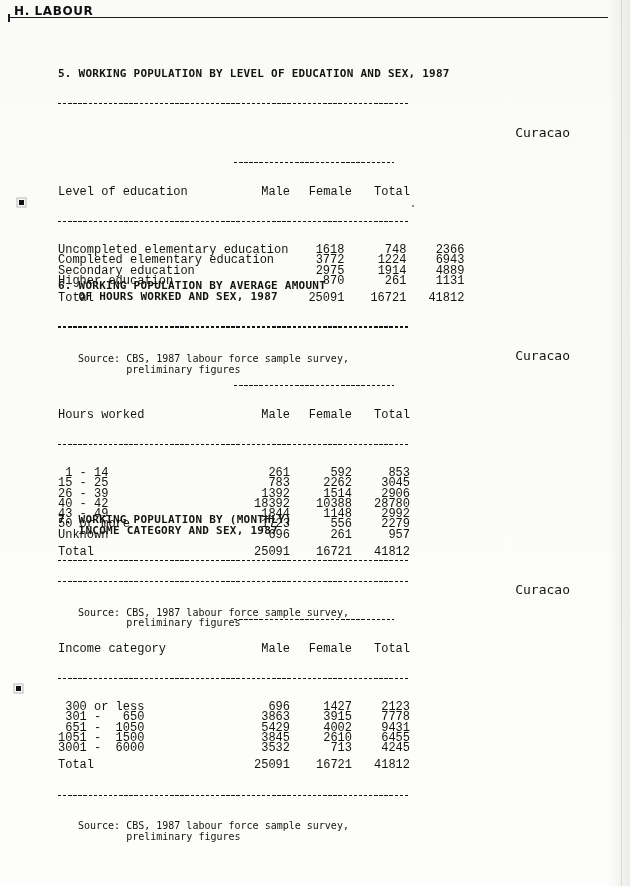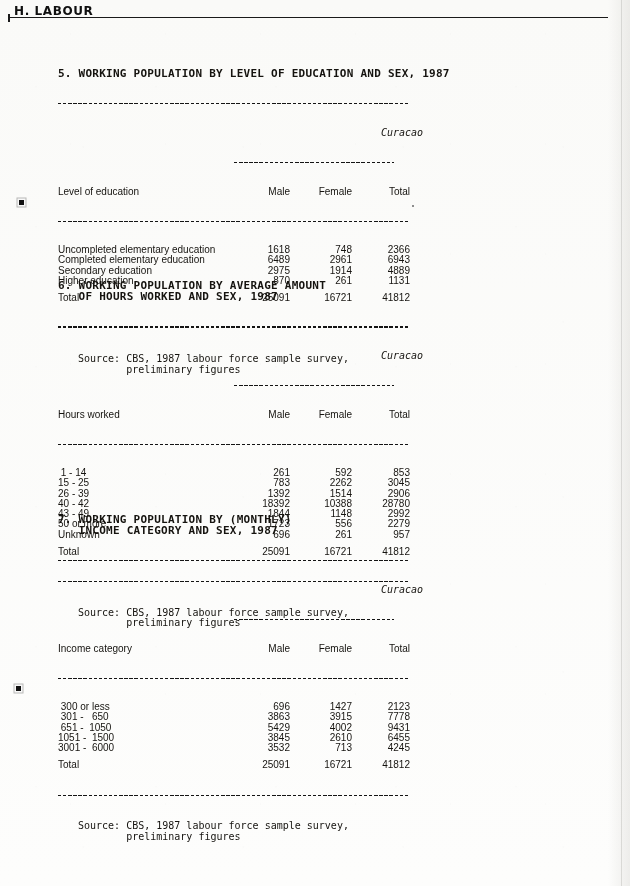--- a/index.html
+++ b/index.html
@@ -96,33 +96,32 @@
     );
     background-repeat: no-repeat;
     background-position: 0 1px;
     background-size: 100% 1.3px;
   }
   .rule-full { width: 352px; }
   .rule-span { width: 160px; margin-left: 176px; }
   .rule-thin { height: 2px; }
 
   .spanner {
-    text-align: center;
+    text-align: right;
     width: 336px;
     margin-left: 176px;
-    font-size: 10px;
+    font-size: 13px;
     line-height: 11px;
-    font-style: italic;
   }
 
   table.grid {
     border-collapse: collapse;
-    font-size: 10px;
+    font-size: 12px;
     line-height: 10.3px;
-    font-family: Liberation Sans, sans-serif;
+    font-family: Liberation Mono, monospace;
   }
   table.grid td { padding: 0; vertical-align: top; white-space: pre; }
   .c-label { width: 176px; }
   .num-male   { width: 56px; text-align: right; }
   .num-female { width: 62px; text-align: right; }
   .num-total  { width: 58px; text-align: right; }
 
   .head-row td { padding-bottom: 1px; }
   .blank-row td { height: 7px; line-height: 7px; }
   .total-row td { padding-top: 0; }
@@ -177,22 +176,22 @@
   <div class="rule-full rule-thin"></div>
   <table class="grid">
     <tbody><tr>
       <td class="c-label">Uncompleted elementary education</td>
       <td class="num-male">1618</td>
       <td class="num-female">748</td>
       <td class="num-total">2366</td>
     </tr>
     <tr>
       <td class="c-label">Completed elementary education</td>
-      <td class="num-male">6489</td>
-      <td class="num-female">2961</td>
+      <td class="num-male">3772</td>
+      <td class="num-female">1224</td>
       <td class="num-total">6943</td>
     </tr>
     <tr>
       <td class="c-label">Secondary education</td>
       <td class="num-male">2975</td>
       <td class="num-female">1914</td>
       <td class="num-total">4889</td>
     </tr>
     <tr>
       <td class="c-label">Higher education</td>

